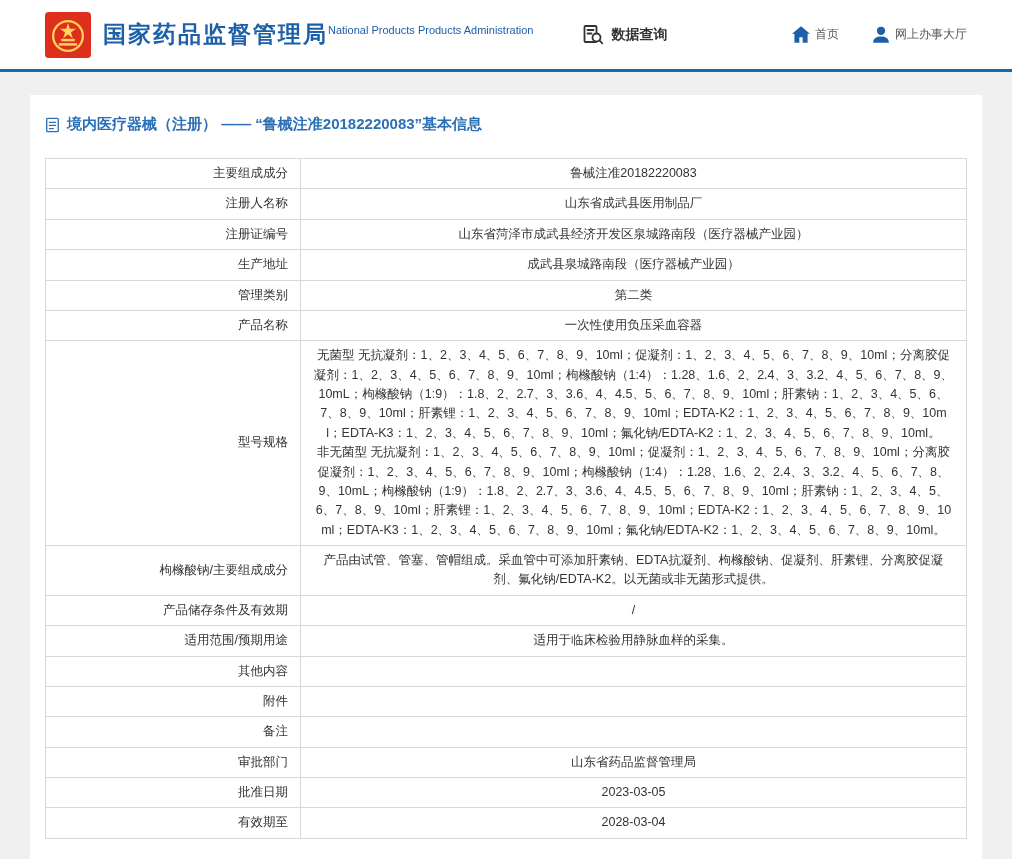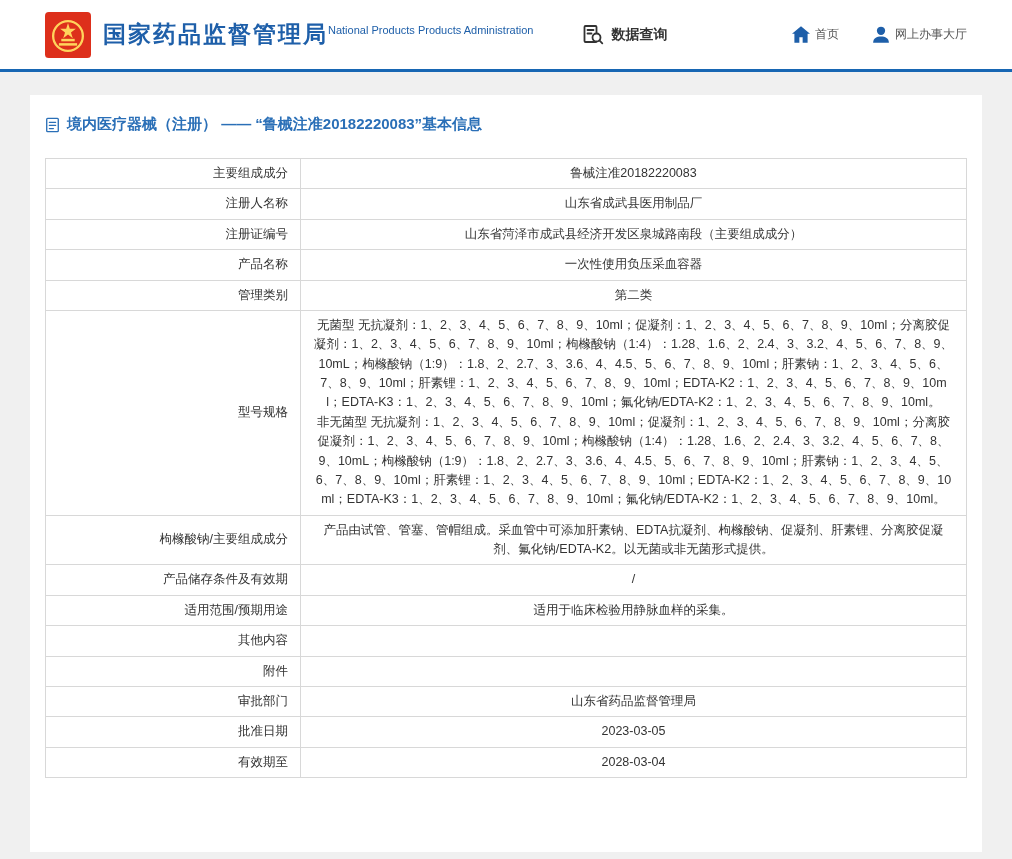--- a/index.html
+++ b/index.html
@@ -132,29 +132,33 @@
         <tr>
           <td class="lbl">主要组成成分</td>
           <td class="val">鲁械注准20182220083</td>
         </tr>
         <tr>
           <td class="lbl">注册人名称</td>
           <td class="val">山东省成武县医用制品厂</td>
         </tr>
         <tr>
           <td class="lbl">注册证编号</td>
-          <td class="val">山东省菏泽市成武县经济开发区泉城路南段（主要组成成分）</td>
+          <td class="val">山东省菏泽市成武县经济开发区泉城路南段（医疗器械产业园）</td>
+        </tr>
+        <tr>
+          <td class="lbl">生产地址</td>
+          <td class="val">成武县泉城路南段（医疗器械产业园）</td>
+        </tr>
+        <tr>
+          <td class="lbl">管理类别</td>
+          <td class="val">第二类</td>
         </tr>
         <tr>
           <td class="lbl">产品名称</td>
           <td class="val">一次性使用负压采血容器</td>
-        </tr>
-        <tr>
-          <td class="lbl">管理类别</td>
-          <td class="val">第二类</td>
         </tr>
         <tr>
           <td class="lbl">型号规格</td>
           <td class="val preline">无菌型 无抗凝剂：1、2、3、4、5、6、7、8、9、10ml；促凝剂：1、2、3、4、5、6、7、8、9、10ml；分离胶促凝剂：1、2、3、4、5、6、7、8、9、10ml；枸橼酸钠（1:4）：1.28、1.6、2、2.4、3、3.2、4、5、6、7、8、9、10mL；枸橼酸钠（1:9）：1.8、2、2.7、3、3.6、4、4.5、5、6、7、8、9、10ml；肝素钠：1、2、3、4、5、6、7、8、9、10ml；肝素锂：1、2、3、4、5、6、7、8、9、10ml；EDTA-K2：1、2、3、4、5、6、7、8、9、10ml；EDTA-K3：1、2、3、4、5、6、7、8、9、10ml；氟化钠/EDTA-K2：1、2、3、4、5、6、7、8、9、10ml。
 非无菌型 无抗凝剂：1、2、3、4、5、6、7、8、9、10ml；促凝剂：1、2、3、4、5、6、7、8、9、10ml；分离胶促凝剂：1、2、3、4、5、6、7、8、9、10ml；枸橼酸钠（1:4）：1.28、1.6、2、2.4、3、3.2、4、5、6、7、8、9、10mL；枸橼酸钠（1:9）：1.8、2、2.7、3、3.6、4、4.5、5、6、7、8、9、10ml；肝素钠：1、2、3、4、5、6、7、8、9、10ml；肝素锂：1、2、3、4、5、6、7、8、9、10ml；EDTA-K2：1、2、3、4、5、6、7、8、9、10ml；EDTA-K3：1、2、3、4、5、6、7、8、9、10ml；氟化钠/EDTA-K2：1、2、3、4、5、6、7、8、9、10ml。</td>
         </tr>
         <tr>
           <td class="lbl">枸橼酸钠/主要组成成分</td>
           <td class="val">产品由试管、管塞、管帽组成。采血管中可添加肝素钠、EDTA抗凝剂、枸橼酸钠、促凝剂、肝素锂、分离胶促凝剂、氟化钠/EDTA-K2。以无菌或非无菌形式提供。</td>
         </tr>
@@ -168,20 +172,24 @@
         </tr>
         <tr>
           <td class="lbl">其他内容</td>
           <td class="val"></td>
         </tr>
         <tr>
           <td class="lbl">附件</td>
           <td class="val"></td>
         </tr>
         <tr>
+          <td class="lbl">备注</td>
+          <td class="val"></td>
+        </tr>
+        <tr>
           <td class="lbl">审批部门</td>
           <td class="val">山东省药品监督管理局</td>
         </tr>
         <tr>
           <td class="lbl">批准日期</td>
           <td class="val">2023-03-05</td>
         </tr>
         <tr>
           <td class="lbl">有效期至</td>
           <td class="val">2028-03-04</td>

